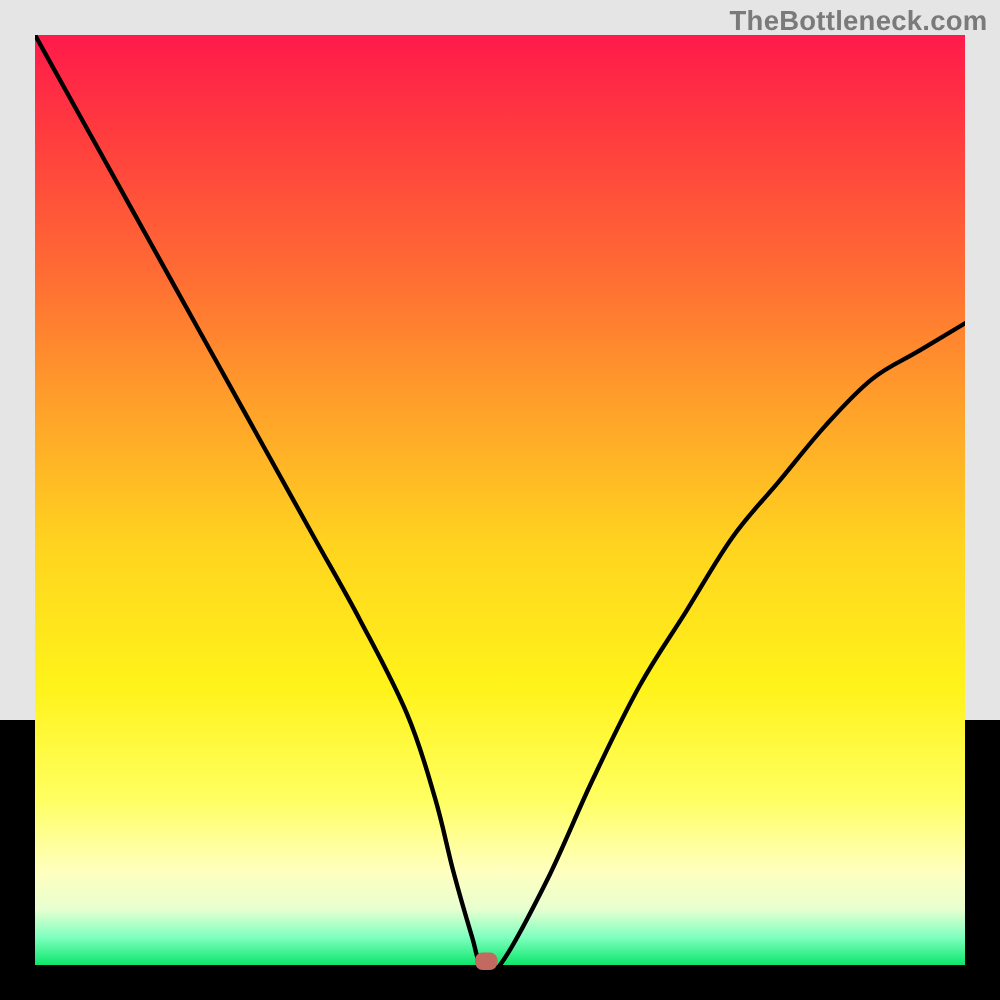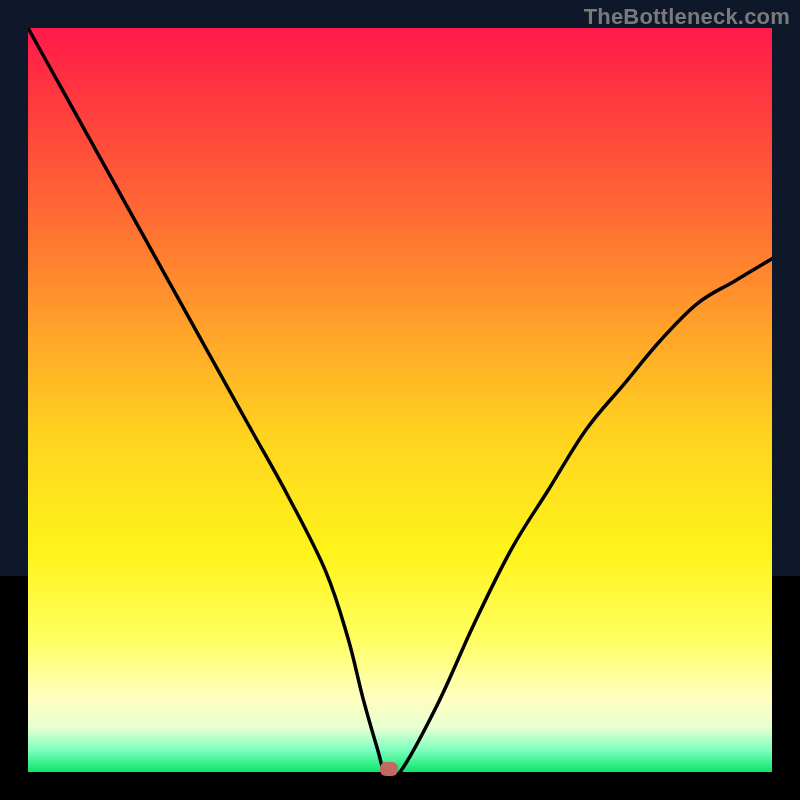--- a/index.html
+++ b/index.html
@@ -9,21 +9,21 @@
     height: 800px;
     background: #000;
     overflow: hidden;
   }
   .frame {
     position: absolute;
     left: 0;
     top: 0;
     width: 800px;
     height: 576px;
-    background: #0f172a;
+    background: #e5e5e5;
   }
   .plot {
     position: absolute;
     left: 28px;
     top: 28px;
     width: 744px;
     height: 744px;
     background: linear-gradient(to bottom,
       #ff1a4b 0%,
       #ff3a3f 10%,

